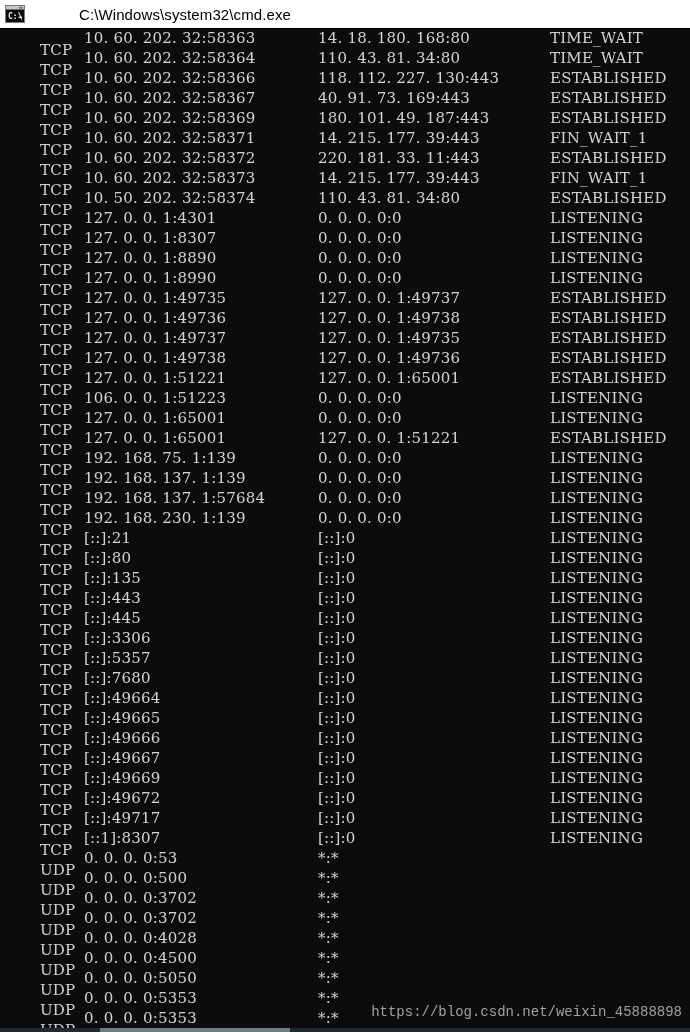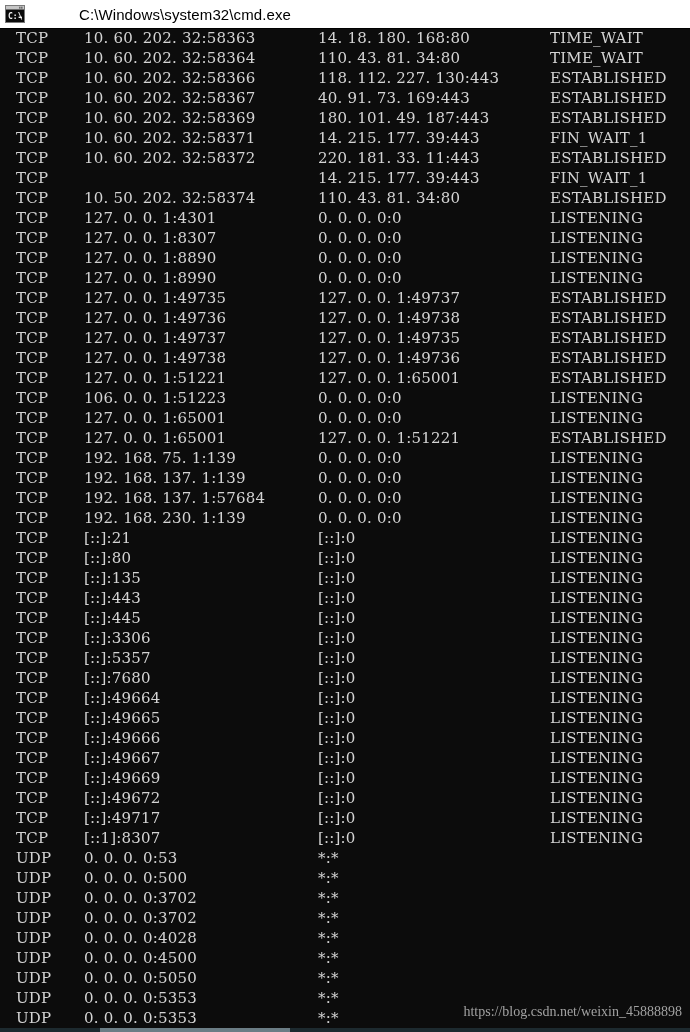--- a/index.html
+++ b/index.html
@@ -82,31 +82,31 @@
   }
   .cell {
     position: absolute;
     top: 0;
     white-space: pre;
     font-family: "DejaVu Serif", "Liberation Serif", serif;
     font-size: 15px;
     letter-spacing: 0.2px;
     color: #d4d4d4;
   }
-  .c-proto   { left: 16px;  }
+  .c-proto   { left: 40px; margin-top: 12px;  }
   .c-local   { left: 84px;  }
   .c-foreign { left: 318px; }
   .c-state   { left: 550px; text-align: center; }
 
   
   #watermark {
     position: absolute;
     right: 8px;
     bottom: 12px;
-    font-family: Liberation Serif, serif;
+    font-family: Liberation Mono, monospace;
     font-size: 14px;
     color: #bcbcbc;
     white-space: nowrap;
     opacity: 0.85;
   }
 
   
   #hscroll {
     position: absolute;
     left: 0;
@@ -184,20 +184,21 @@
           <span class="cell c-state">FIN_WAIT_1</span>
         </div>
         <div class="row">
           <span class="cell c-proto">TCP</span>
           <span class="cell c-local">10. 60. 202. 32:58372</span>
           <span class="cell c-foreign">220. 181. 33. 11:443</span>
           <span class="cell c-state">ESTABLISHED</span>
         </div>
         <div class="row">
           <span class="cell c-proto">TCP</span>
+          <span class="cell c-local">10. 60. 202. 32:58373</span>
           <span class="cell c-foreign">14. 215. 177. 39:443</span>
           <span class="cell c-state">FIN_WAIT_1</span>
         </div>
         <div class="row">
           <span class="cell c-proto">TCP</span>
           <span class="cell c-local">10. 50. 202. 32:58374</span>
           <span class="cell c-foreign">110. 43. 81. 34:80</span>
           <span class="cell c-state">ESTABLISHED</span>
         </div>
         <div class="row">

